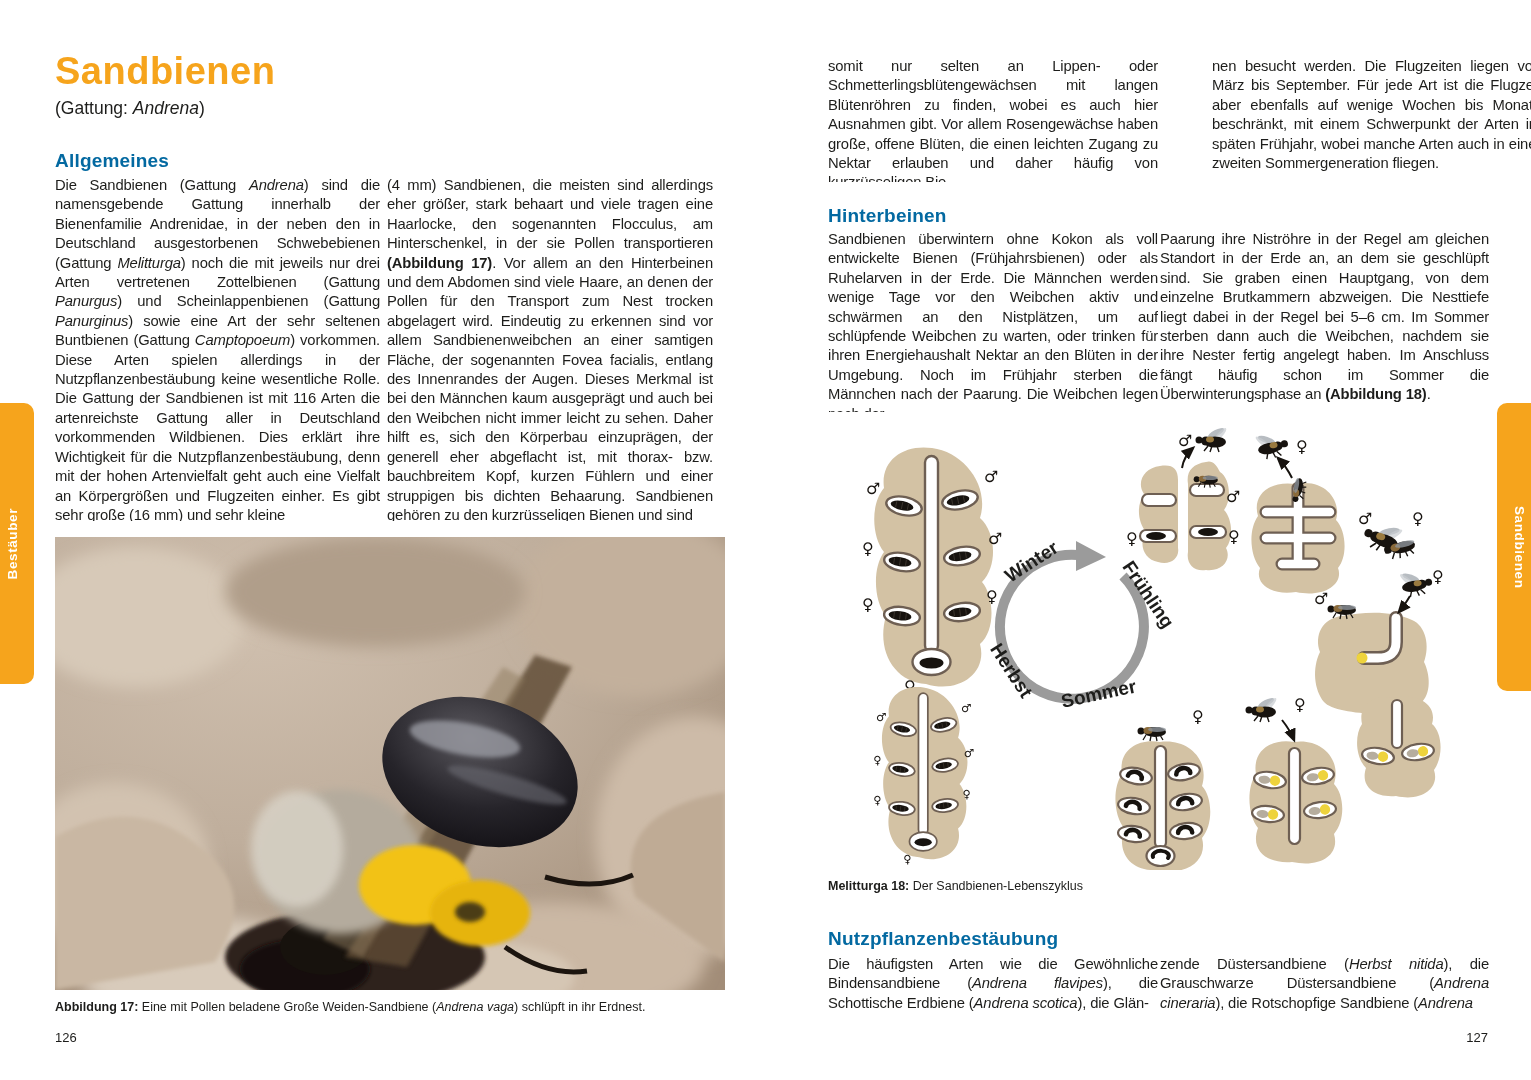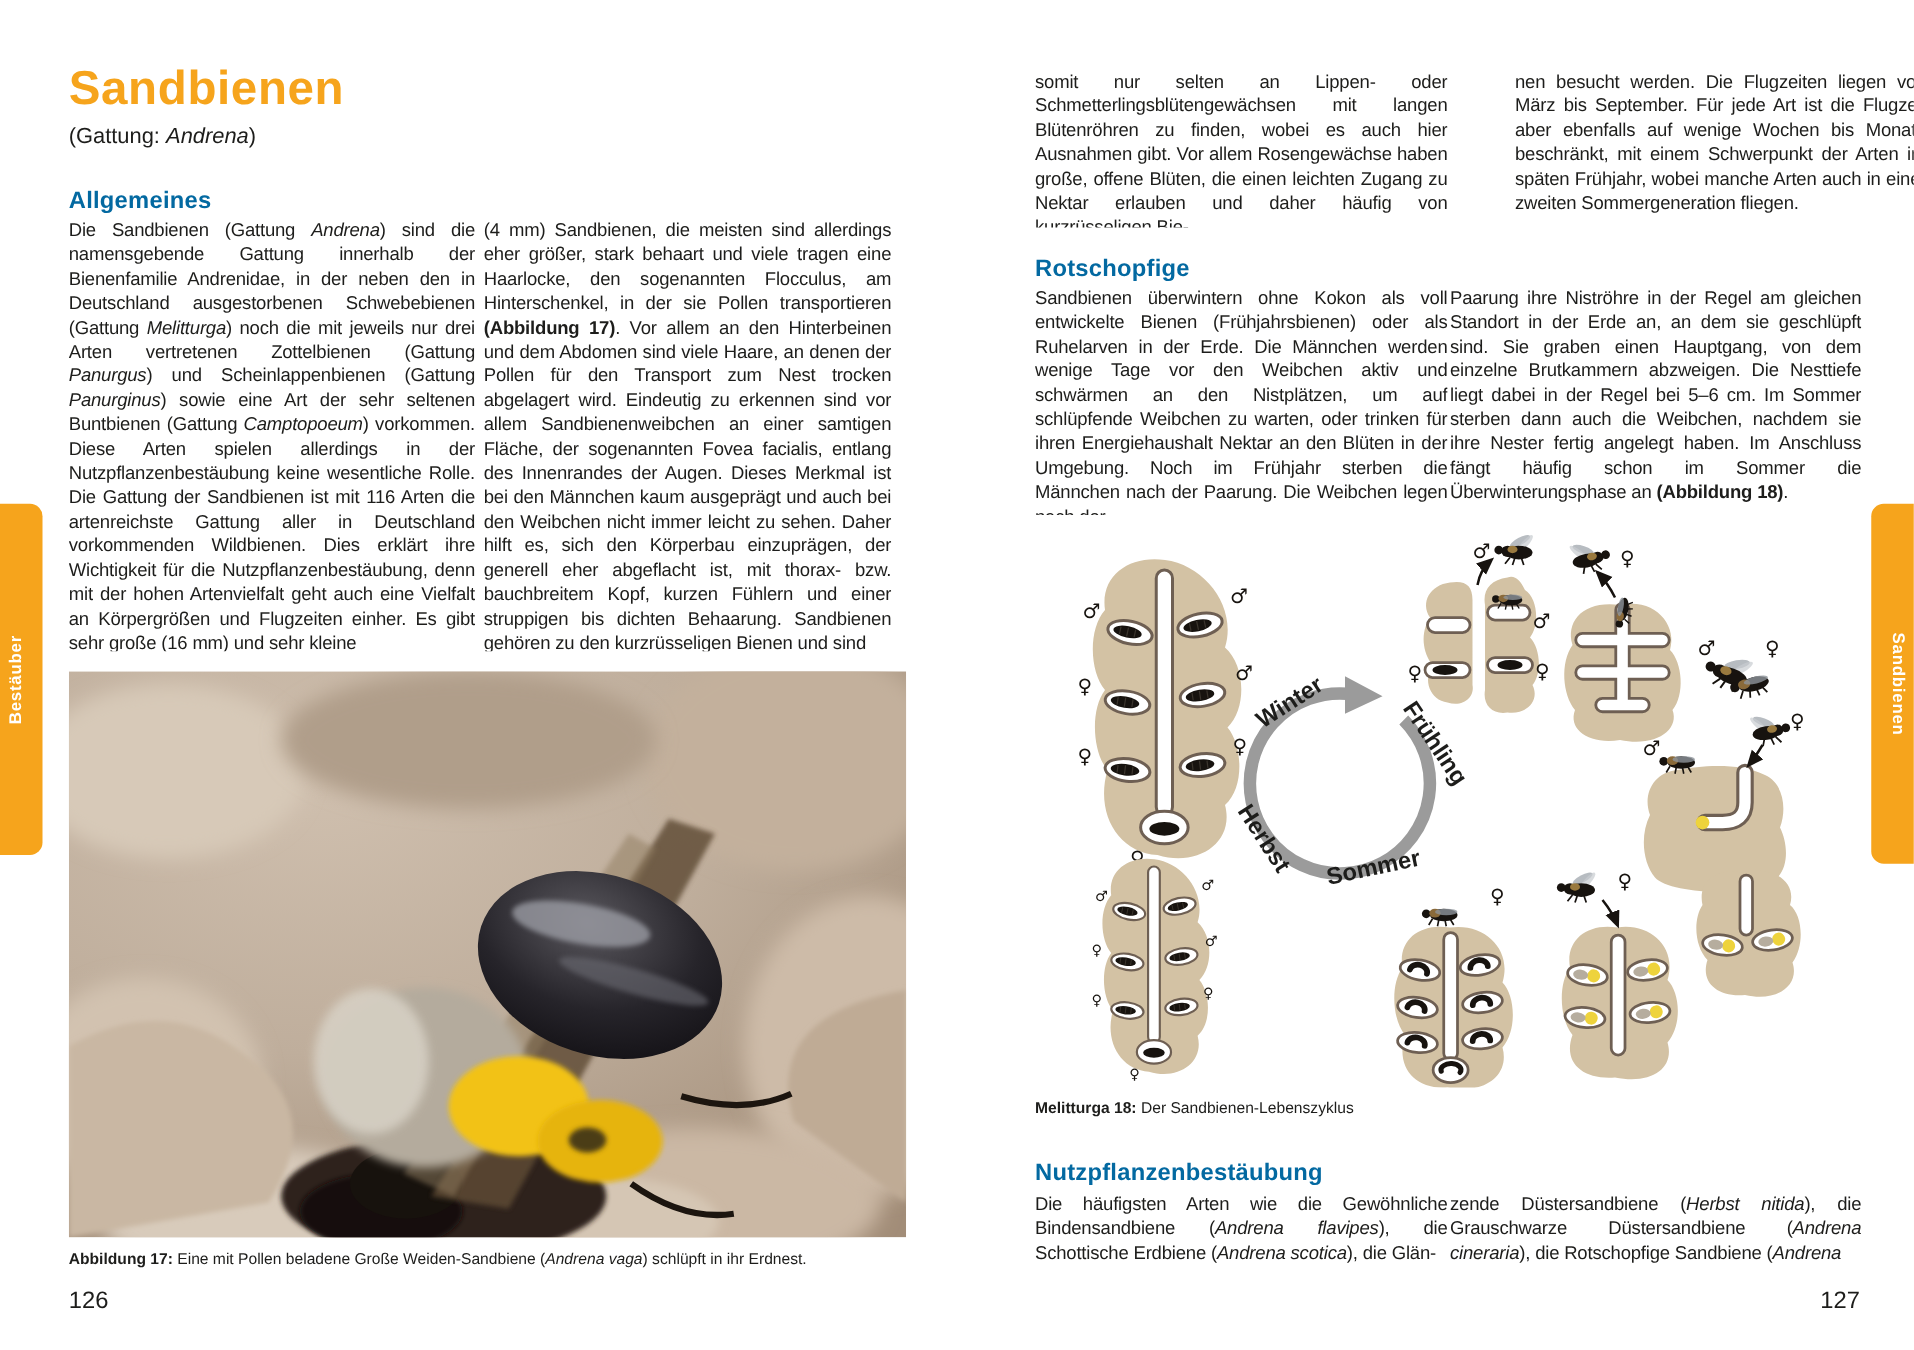--- a/index.html
+++ b/index.html
@@ -13,21 +13,21 @@
     letter-spacing:0.5px;
   }
   .page-subtitle{left:55px;top:98px;font-size:17.5px;font-weight:normal;}
   .sec-head{font-size:19px;font-weight:bold;color:#0369a1;letter-spacing:0.2px;}
   .col{
     text-align:justify;font-size:14.8px;line-height:19.4px;overflow:hidden;
     letter-spacing:-0.15px;
   }
   .col i{font-style:italic;}
   .caption{font-size:12.5px;line-height:16px;}
-  .pagenum{font-size:19px;}
+  .pagenum{font-size:13px;}
   .tab{
     position:absolute;width:44px;background:#F6A41C;border-radius:10px;
     color:#fff;display:flex;align-items:center;justify-content:center;
   }
   .tab span{
     writing-mode:vertical-rl;font-size:13.5px;letter-spacing:0.6px;
     font-weight:bold;white-space:nowrap;
   }
   .tab-left{left:-10px;top:403px;height:281px;}
   .tab-left span{transform:rotate(180deg);}
@@ -108,21 +108,21 @@
 <div class="abs caption" style="left:55px;top:999px;width:670px;"><b>Abbildung 17:</b> Eine mit Pollen beladene Große Weiden-Sandbiene (<i>Andrena vaga</i>) schlüpft in ihr Erdnest.</div>
 <div class="abs pagenum" style="left:55px;top:1030px;">126</div>
 
 <div class="tab tab-left">
   <span>Bestäuber</span>
 </div>
 
 <div class="abs col" style="left:828px;top:57px;width:330px;height:125px;">somit nur selten an Lippen- oder Schmetterlingsblütengewächsen mit langen Blütenröhren zu finden, wobei es auch hier Ausnahmen gibt. Vor allem Rosengewächse haben große, offene Blüten, die einen leichten Zugang zu Nektar erlauben und daher häufig von kurzrüsseligen Bie-</div>
 <div class="abs col" style="left:1212px;top:57px;width:329px;height:125px;">nen besucht werden. Die Flugzeiten liegen von März bis September. Für jede Art ist die Flugzeit aber ebenfalls auf wenige Wochen bis Monate beschränkt, mit einem Schwerpunkt der Arten im späten Frühjahr, wobei manche Arten auch in einer zweiten Sommergeneration fliegen.</div>
 
-<div class="abs sec-head" style="left:828px;top:205px;">Rotschopfige</div>
+<div class="abs sec-head" style="left:828px;top:205px;">Hinterbeinen</div>
 <div class="abs col" style="left:828px;top:230px;width:330px;height:182px;">Sandbienen überwintern ohne Kokon als voll entwickelte Bienen (Frühjahrsbienen) oder als Ruhelarven in der Erde. Die Männchen werden wenige Tage vor den Weibchen aktiv und schwärmen an den Nistplätzen, um auf schlüpfende Weibchen zu warten, oder trinken für ihren Energiehaushalt Nektar an den Blüten in der Umgebung. Noch im Frühjahr sterben die Männchen nach der Paarung. Die Weibchen legen nach der</div>
 <div class="abs col" style="left:1160px;top:230px;width:329px;height:182px;">Paarung ihre Niströhre in der Regel am gleichen Standort in der Erde an, an dem sie geschlüpft sind. Sie graben einen Hauptgang, von dem einzelne Brutkammern abzweigen. Die Nesttiefe liegt dabei in der Regel bei 5–6 cm. Im Sommer sterben dann auch die Weibchen, nachdem sie ihre Nester fertig angelegt haben. Im Anschluss fängt häufig schon im Sommer die Überwinterungsphase an <b>(Abbildung 18)</b>.</div>
 
 <div class="abs" style="left:830px;top:420px;width:660px;height:450px;">
 <svg class="fig-svg" width="660" height="450" viewBox="0 0 660 450">
   <defs>
     <marker id="arr" markerWidth="9" markerHeight="9" refX="5.5" refY="3" orient="auto">
       <path d="M0,0 L7,3 L0,6 Z" fill="#17130f"></path>
     </marker>
     <g id="cellBee">

